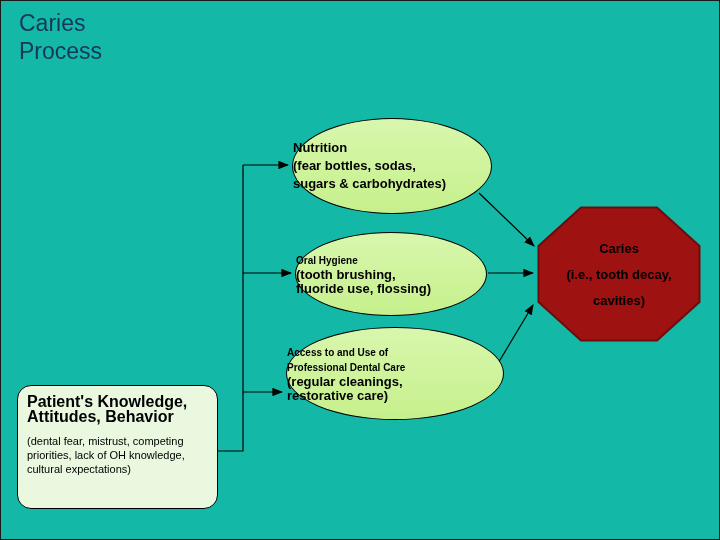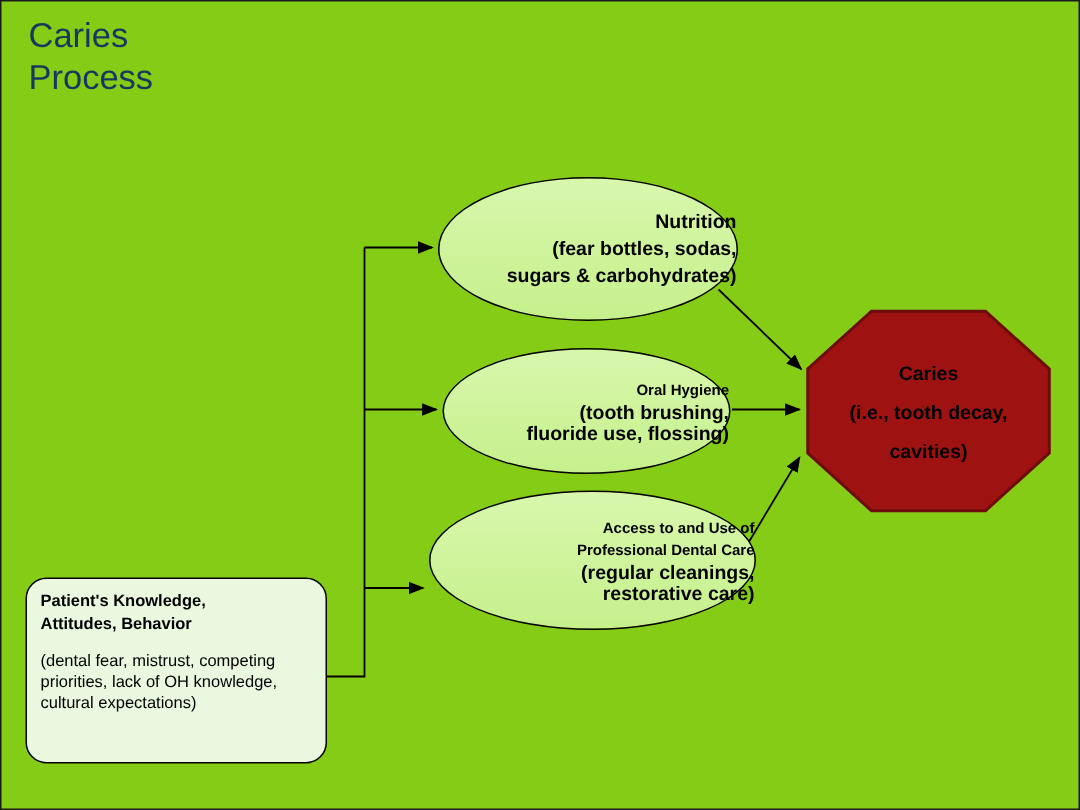--- a/index.html
+++ b/index.html
@@ -1,20 +1,20 @@
 <!DOCTYPE html>
 <html><head>
 <meta charset="utf-8">
 <style>
   * { margin: 0; padding: 0; box-sizing: border-box; }
   html, body { width: 720px; height: 540px; background: #ffffff; }
   .slide {
     position: relative;
     width: 720px; height: 540px;
-    background: #84cc16;
+    background: #14b8a6;
     border: 1px solid #1a1a1a;
     font-family: "Liberation Sans", sans-serif;
     overflow: hidden;
   }
   .slide-title {
     position: absolute;
     left: 18px; top: 8px;
     color: #17375e;
     font-size: 23px;
     line-height: 28px;
@@ -25,21 +25,21 @@
     width: 720px; height: 540px;
     pointer-events: none;
   }
   .ellipse {
     position: absolute;
     border: 1px solid #000;
     border-radius: 50%;
     background: linear-gradient(#d8f7ad, #c6f08c);
     display: flex;
     flex-direction: column;
-    align-items: flex-end;
+    align-items: flex-start;
     justify-content: center;
     text-align: center;
     color: #000;
     font-weight: bold;
   }
   .ellipse-nutrition { left: 291px; top: 117px; width: 200px; height: 96px; font-size: 13px; line-height: 18px; }
   .ellipse-hygiene   { left: 294px; top: 231px; width: 192px; height: 84px; }
   .ellipse-care      { left: 285px; top: 326px; width: 218px; height: 93px; }
   .node-head { font-size: 10px; line-height: 15px; }
   .node-sub  { font-size: 13px; line-height: 14px; }
@@ -47,21 +47,21 @@
     position: absolute;
     left: 16px; top: 384px;
     width: 201px; height: 124px;
     background: #e9f8df;
     border: 1px solid #000;
     border-radius: 14px;
     padding: 8px 9px 6px 9px;
     color: #000;
     text-align: left;
   }
-  .patient-head { font-weight: bold; font-size: 11px; line-height: 15px; }
+  .patient-head { font-weight: bold; font-size: 16px; line-height: 15px; }
   .patient-detail { margin-top: 10px; font-size: 11px; line-height: 14px; font-weight: normal; }
   .octagon-wrap {
     position: absolute;
     left: 536px; top: 205px;
     width: 164px; height: 136px;
   }
   .octagon-svg { position: absolute; left: 0; top: 0; }
   .octagon-text {
     position: absolute; left: 0; top: 0;
     width: 100%; height: 100%;

